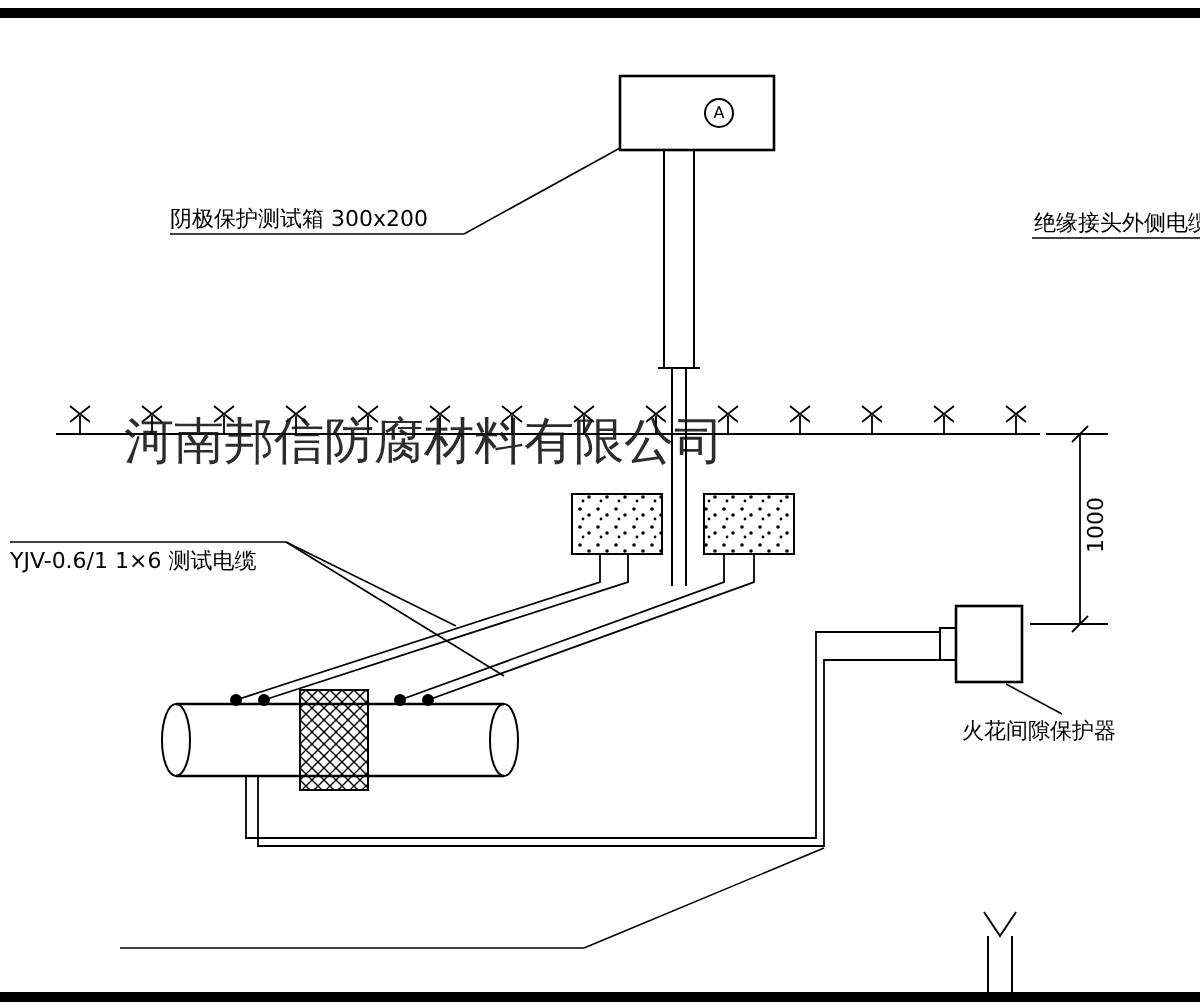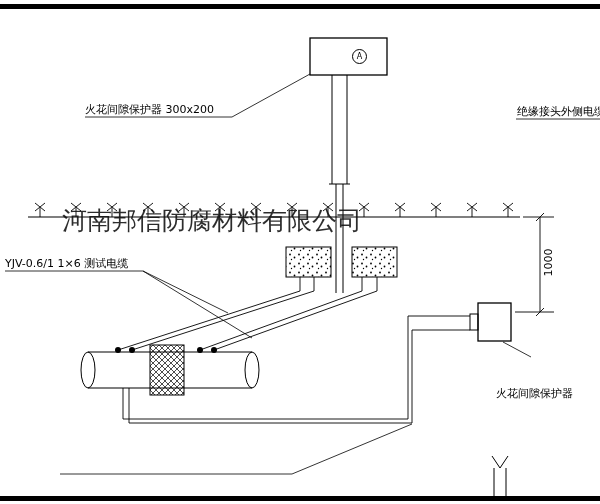--- a/index.html
+++ b/index.html
@@ -155,26 +155,26 @@
     </g>
   </svg>
 
   <div class="bar top"></div>
   <div class="bar bottom"></div>
 
   <div class="meter">
     <span>A</span>
   </div>
 
-  <div class="lbl" style="left:85px; top:103px;">火花间隙保护器 300x200</div>
+  <div class="lbl" style="left:85px; top:103px;">阴极保护测试箱 300x200</div>
 
   <div class="lbl clip" style="left:517px; top:105px;">绝缘接头外侧电缆</div>
 
-  <div class="lbl" style="left:5px; top:257px;">YJV-0.6/1 1×6  测试电缆</div>
+  <div class="lbl" style="left:5px; top:274px;">YJV-0.6/1 1×6  测试电缆</div>
 
-  <div class="lbl" style="left:496px; top:359px;margin-top:28px;">火花间隙保护器</div>
+  <div class="lbl" style="left:481px; top:359px;">火花间隙保护器</div>
 
 
   <div class="dim-text">1000</div>
 
   <div class="watermark">河南邦信防腐材料有限公司</div>
 
 </div>
 
 </body></html>

